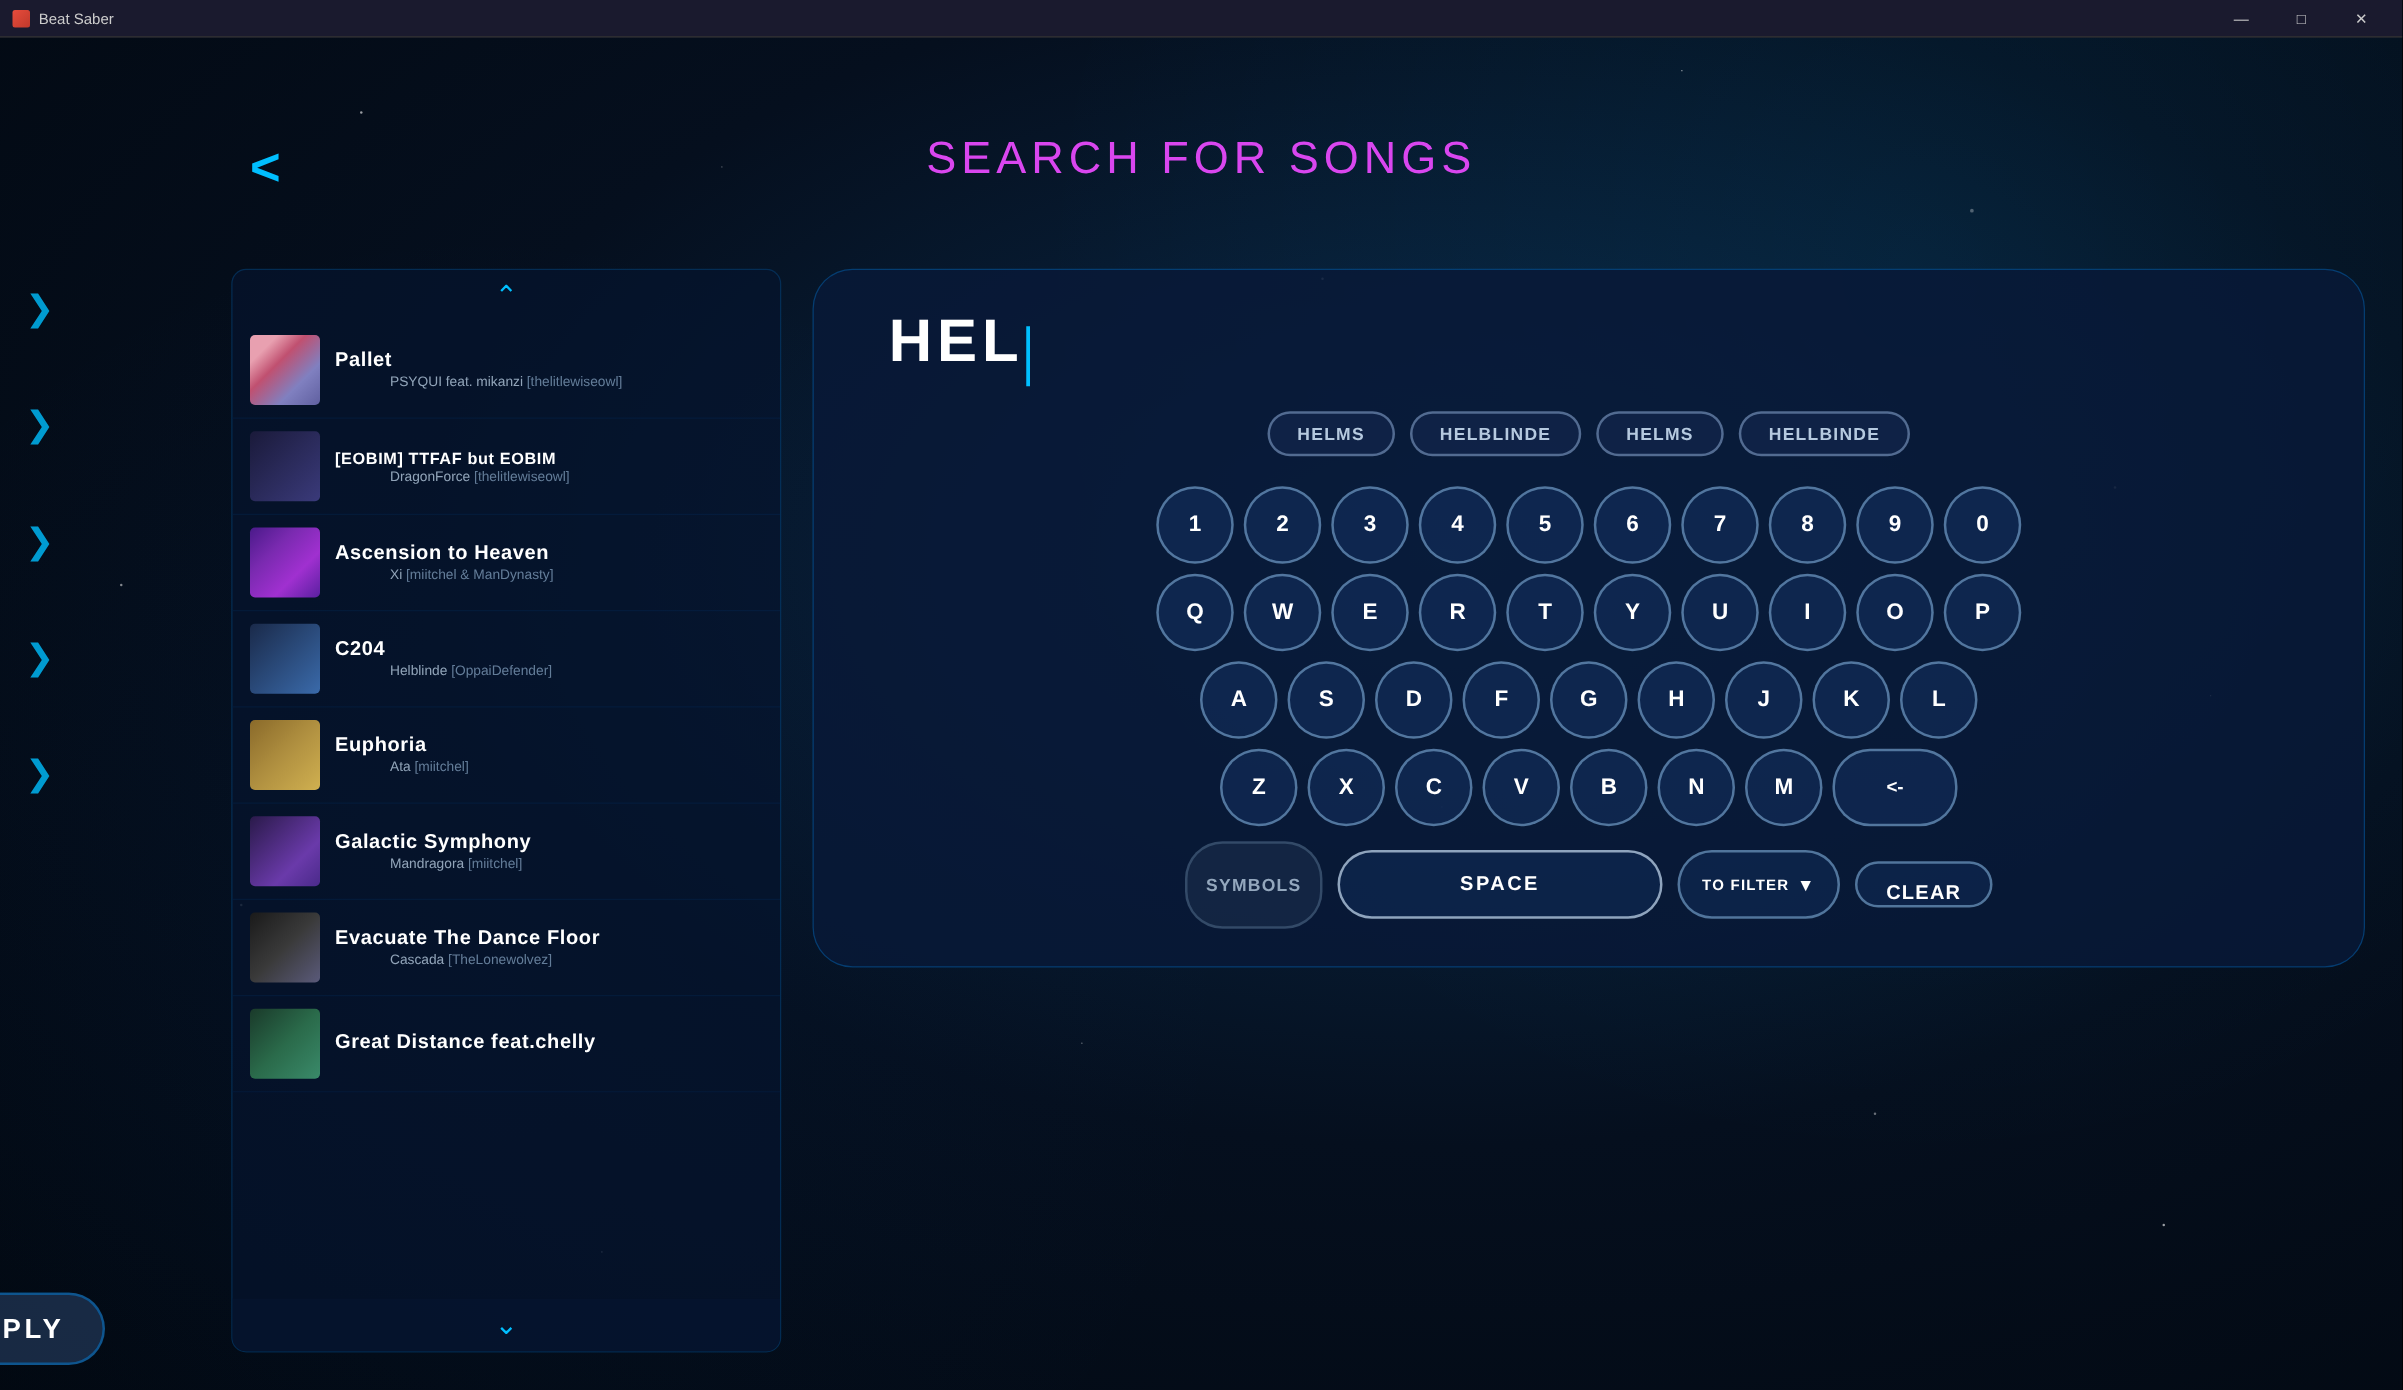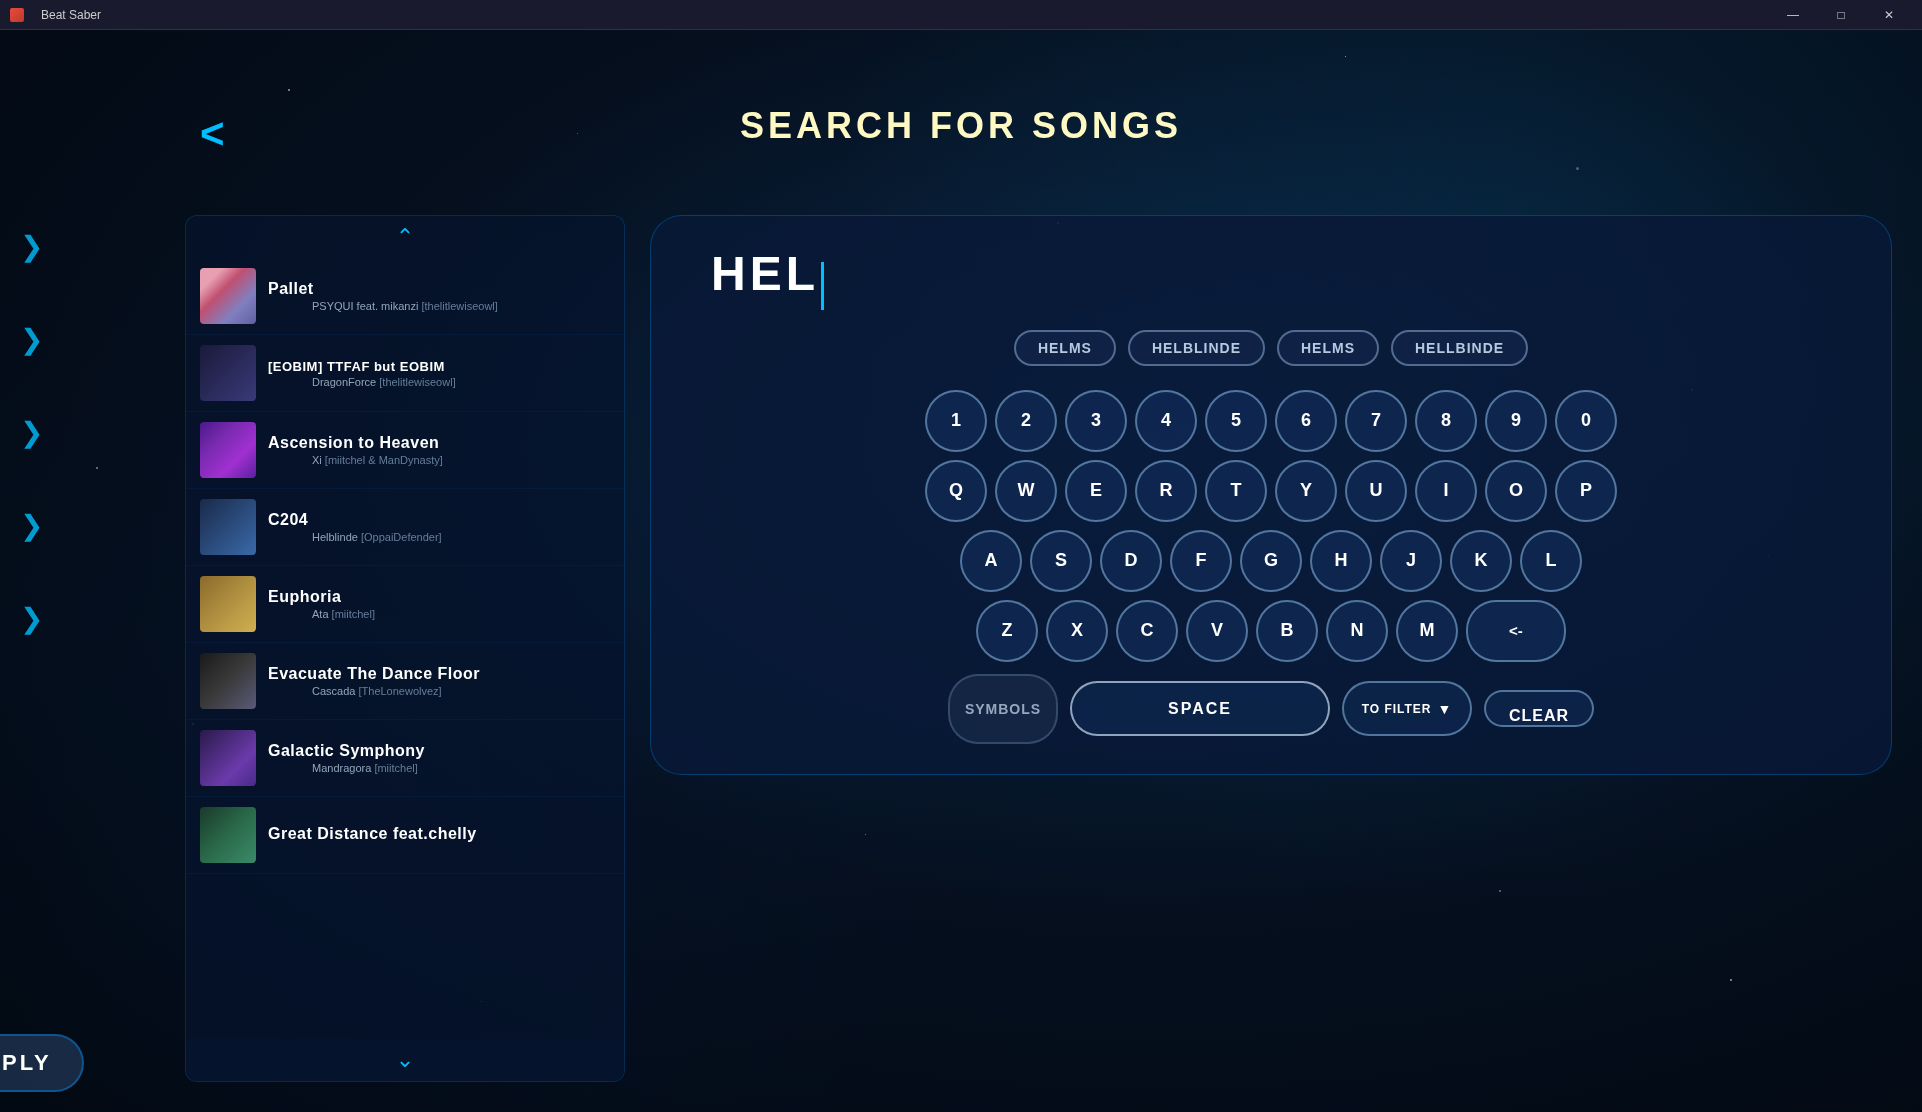--- a/index.html
+++ b/index.html
@@ -50,21 +50,21 @@
       display: flex;
       align-items: center;
       justify-content: space-between;
       padding: 0 10px;
       z-index: 100;
       border-bottom: 1px solid #333;
     }
     .titlebar-left {
       display: flex;
       align-items: center;
-      gap: 17px;
+      gap: 7px;
       color: #ccc;
       font-size: 12px;
     }
     .titlebar-icon {
       width: 14px;
       height: 14px;
       background: linear-gradient(135deg, #e74c3c, #c0392b);
       border-radius: 2px;
     }
     .titlebar-controls {
@@ -102,23 +102,23 @@
       font-weight: bold;
       z-index: 10;
     }
 
     
     .page-title {
       position: absolute;
       top: 75px;
       left: 50%;
       transform: translateX(-50%);
-      color: #fef9c3;
+      color: #d946ef;
       font-size: 36px;
-      font-weight: 700;
+      font-weight: 400;
       letter-spacing: 4px;
       text-transform: uppercase;
       text-align: center;
       white-space: nowrap;
     }
 
     
     .sidebar-arrows {
       position: absolute;
       left: 20px;
@@ -499,32 +499,32 @@
 
       <div class="song-item">
         <div class="song-cover cover-5"></div>
         <div class="song-info">
           <div class="song-title">Euphoria</div>
           <div class="song-artist">Ata <span class="creator">[miitchel]</span></div>
         </div>
       </div>
 
       <div class="song-item">
+        <div class="song-cover cover-7"></div>
+        <div class="song-info">
+          <div class="song-title">Galactic Symphony</div>
+          <div class="song-artist">Mandragora <span class="creator">[miitchel]</span></div>
+        </div>
+      </div>
+
+      <div class="song-item">
         <div class="song-cover cover-6"></div>
         <div class="song-info">
           <div class="song-title">Evacuate The Dance Floor</div>
           <div class="song-artist">Cascada <span class="creator">[TheLonewolvez]</span></div>
-        </div>
-      </div>
-
-      <div class="song-item">
-        <div class="song-cover cover-7"></div>
-        <div class="song-info">
-          <div class="song-title">Galactic Symphony</div>
-          <div class="song-artist">Mandragora <span class="creator">[miitchel]</span></div>
         </div>
       </div>
 
       <div class="song-item">
         <div class="song-cover cover-8"></div>
         <div class="song-info">
           <div class="song-title">Great Distance feat.chelly</div>
           <div class="song-artist"></div>
         </div>
       </div>

